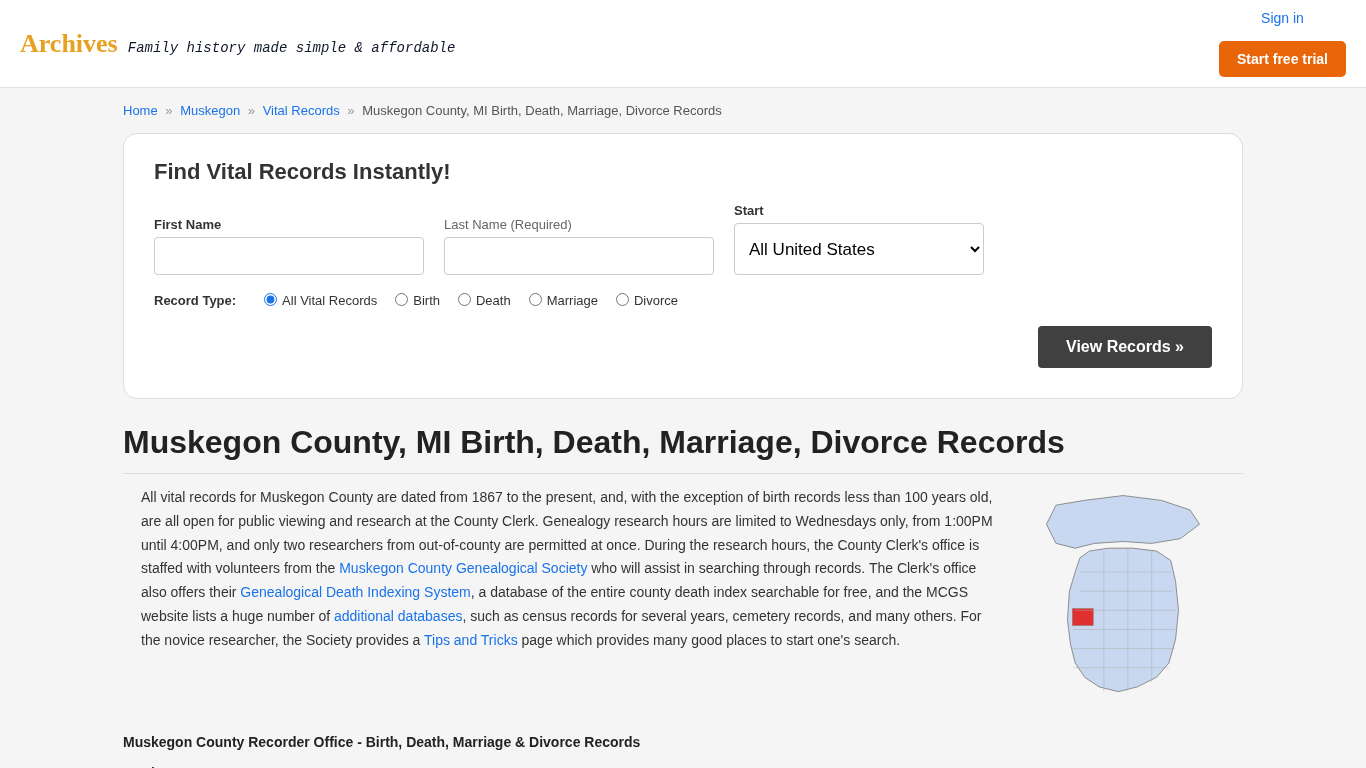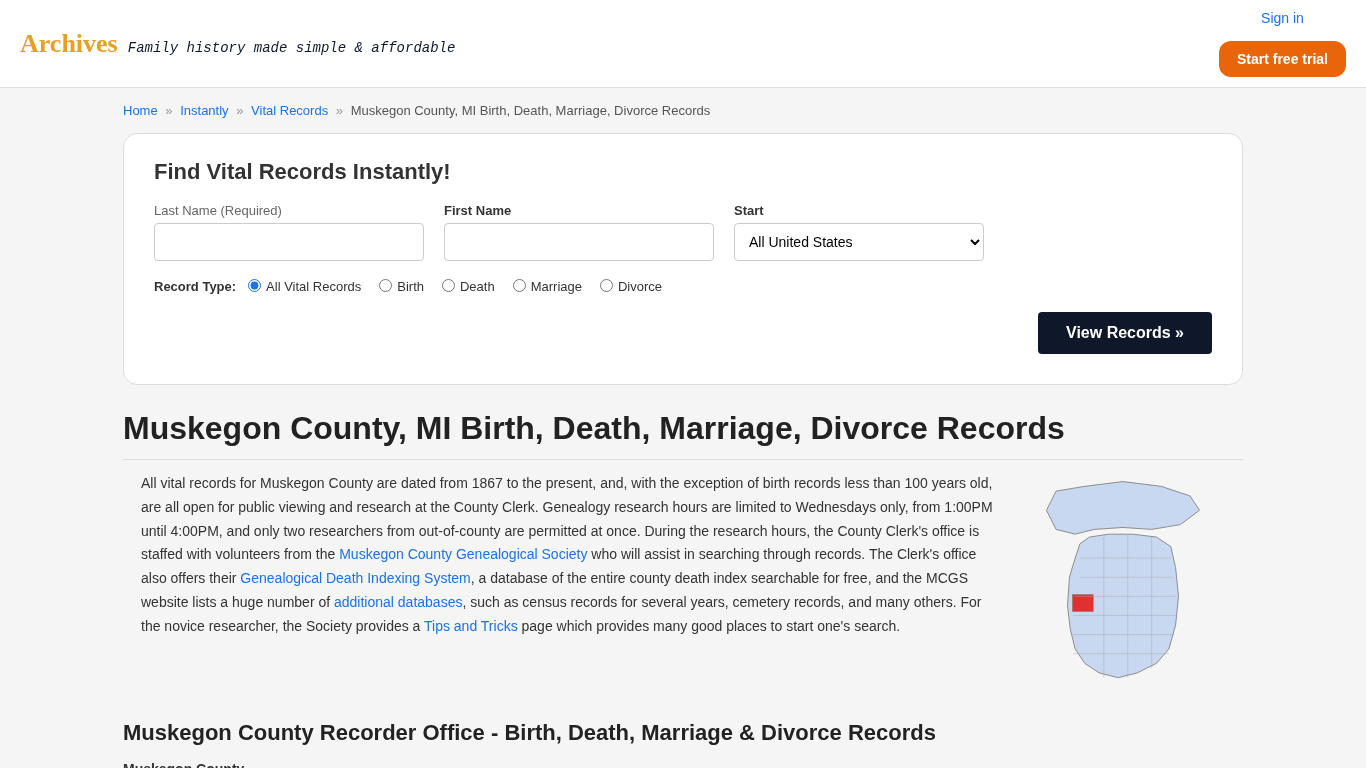--- a/index.html
+++ b/index.html
@@ -44,21 +44,21 @@
     .signin-link {
       color: #1a73e8;
       text-decoration: none;
       font-size: 14px;
     }
     .start-trial-btn {
       background: #e8650a;
       color: #fff;
       border: none;
       padding: 10px 18px;
-      border-radius: 12px;
+      border-radius: 5px;
       font-size: 14px;
       font-weight: bold;
       cursor: pointer;
     }
 
     
     #content {
       max-width: 1160px;
       margin: 0 auto;
       padding: 15px 20px;
@@ -118,32 +118,32 @@
       width: 270px;
       height: 38px;
       border: 1px solid #ccc;
       border-radius: 4px;
       padding: 0 10px;
       font-size: 14px;
       outline: none;
     }
     .field-group select {
       width: 250px;
-      height: 38px;
+      height: 52px;
       border: 1px solid #ccc;
       border-radius: 4px;
       padding: 0 10px;
-      font-size: 14px;
+      font-size: 17px;
       background: #fff;
       cursor: pointer;
     }
     .record-type-row {
       display: flex;
       align-items: center;
-      gap: 0;
+      gap: 16px;
       margin-bottom: 0;
     }
     .record-type-label {
       font-weight: bold;
       font-size: 13px;
       margin-right: 12px;
     }
     .radio-group {
       display: flex;
       gap: 18px;
@@ -159,21 +159,21 @@
     .radio-group input[type="radio"] {
       cursor: pointer;
       accent-color: #1a73e8;
     }
     .search-footer {
       display: flex;
       justify-content: flex-end;
       margin-top: 18px;
     }
     .view-records-btn {
-      background: #0f172a;
+      background: #404040;
       color: #fff;
       border: none;
       padding: 12px 28px;
       border-radius: 4px;
       font-size: 16px;
       font-weight: bold;
       cursor: pointer;
     }
 
     
@@ -212,21 +212,21 @@
     }
 
     
     .mi-map {
       width: 200px;
       height: 220px;
     }
 
     
     .section-title {
-      font-size: 22px;
+      font-size: 14px;
       font-weight: bold;
       color: #222;
       margin-top: 25px;
       margin-bottom: 10px;
     }
     .county-name {
       font-weight: bold;
       font-size: 14px;
       margin-top: 15px;
     }
@@ -249,39 +249,39 @@
     <a class="signin-link" href="#">Sign in</a>
     <button class="start-trial-btn">Start free trial</button>
   </div>
 </div>
 
 <div id="content">
 
   <div class="breadcrumb">
     <a href="#">Home</a>
     <span class="sep">»</span>
-    <a href="#">Instantly</a>
+    <a href="#">Muskegon</a>
     <span class="sep">»</span>
     <a href="#">Vital Records</a>
     <span class="sep">»</span>
     <span>Muskegon County, MI Birth, Death, Marriage, Divorce Records</span>
   </div>
 
   <div class="search-box">
     <h2>Find Vital Records Instantly!</h2>
     <div class="search-fields">
       <div class="field-group">
-        <label>
-          <span>Last Name</span>
-          <span style="font-weight:normal;color:#666;"> (Required)</span>
-        </label>
+        <label>First Name</label>
         <input type="text" style="">
       </div>
       <div class="field-group">
-        <label>First Name</label>
+        <label>
+          <span>Last Name</span>
+          <span style="font-weight:normal;color:#666;"> (Required)</span>
+        </label>
         <input type="text" style="">
       </div>
       <div class="field-group">
         <label>Start</label>
         <select>
           <option>All United States</option>
           <option>Alabama</option>
           <option>Alaska</option>
           <option>Arizona</option>
           <option>California</option>

